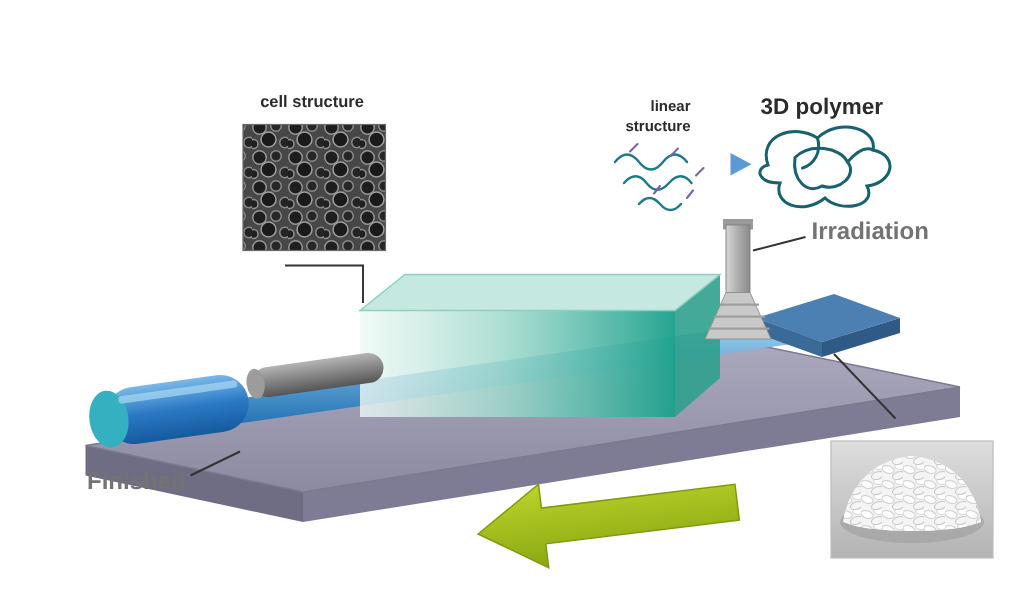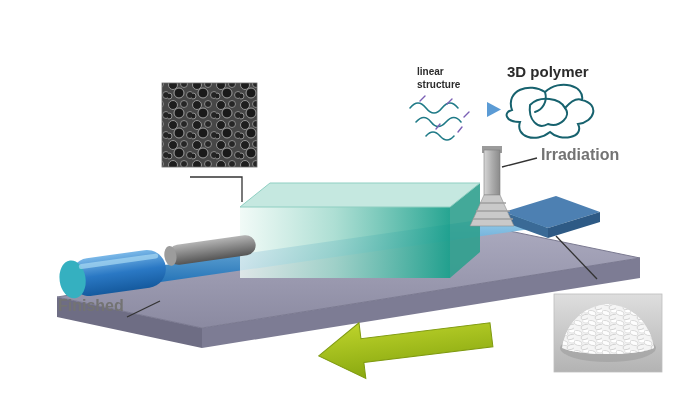--- a/index.html
+++ b/index.html
@@ -4,21 +4,21 @@
 <style>
   html,body{margin:0;padding:0;background:#fff;}
   #stage{
     position:relative;width:680px;height:408px;background:#ffffff;
     overflow:hidden;font-family:"Liberation Sans", sans-serif;
   }
   #scene{position:absolute;left:0;top:0;width:680px;height:408px;}
   .lbl{position:absolute;color:#1c1c1c;white-space:nowrap;}
   .lbl-small{font-size:11px;font-weight:600;color:#2b2b2b;}
   .lbl-big{font-size:16px;font-weight:bold;color:#737373;}
-  .lbl span{display:block;line-height:1.25;}
+  .lbl span{display:block;line-height:1.25;text-align:right;}
   .center{text-align:center;}
 </style>
 </head>
 <body>
 
 <div id="stage">
 
   <svg id="scene" viewBox="0 0 680 408">
     <defs>
       <linearGradient id="sheetGrad" x1="0" y1="0" x2="0" y2="1">
@@ -154,29 +154,30 @@
     </g>
 
     <g stroke="#333" stroke-width="1.3" fill="none">
       <polyline points="190,177 242,177 242,202"></polyline>
       <line x1="537" y1="158" x2="502" y2="167"></line>
       <line x1="597" y1="279" x2="556" y2="236"></line>
       <line x1="127" y1="317" x2="160" y2="301"></line>
     </g>
   </svg>
 
+  <div class="lbl lbl-small center" style="left:158px;top:62px;width:100px;">cell structure</div>
 
   <div class="lbl lbl-small" style="left:417px;top:66px;font-size:10px;">
     <span>linear</span>
     <span>structure</span>
   </div>
 
   <div class="lbl lbl-small" style="left:507px;top:63px;font-size:15px;">3D polymer</div>
 
   <div class="lbl lbl-big" style="left:541px;top:146px;">Irradiation</div>
 
 
 
-  <div class="lbl lbl-big" style="left:58px;top:296px;">
+  <div class="lbl lbl-big" style="left:58px;top:312px;">
     <span>Finished</span>
   </div>
 
 </div>
 
 </body></html>

